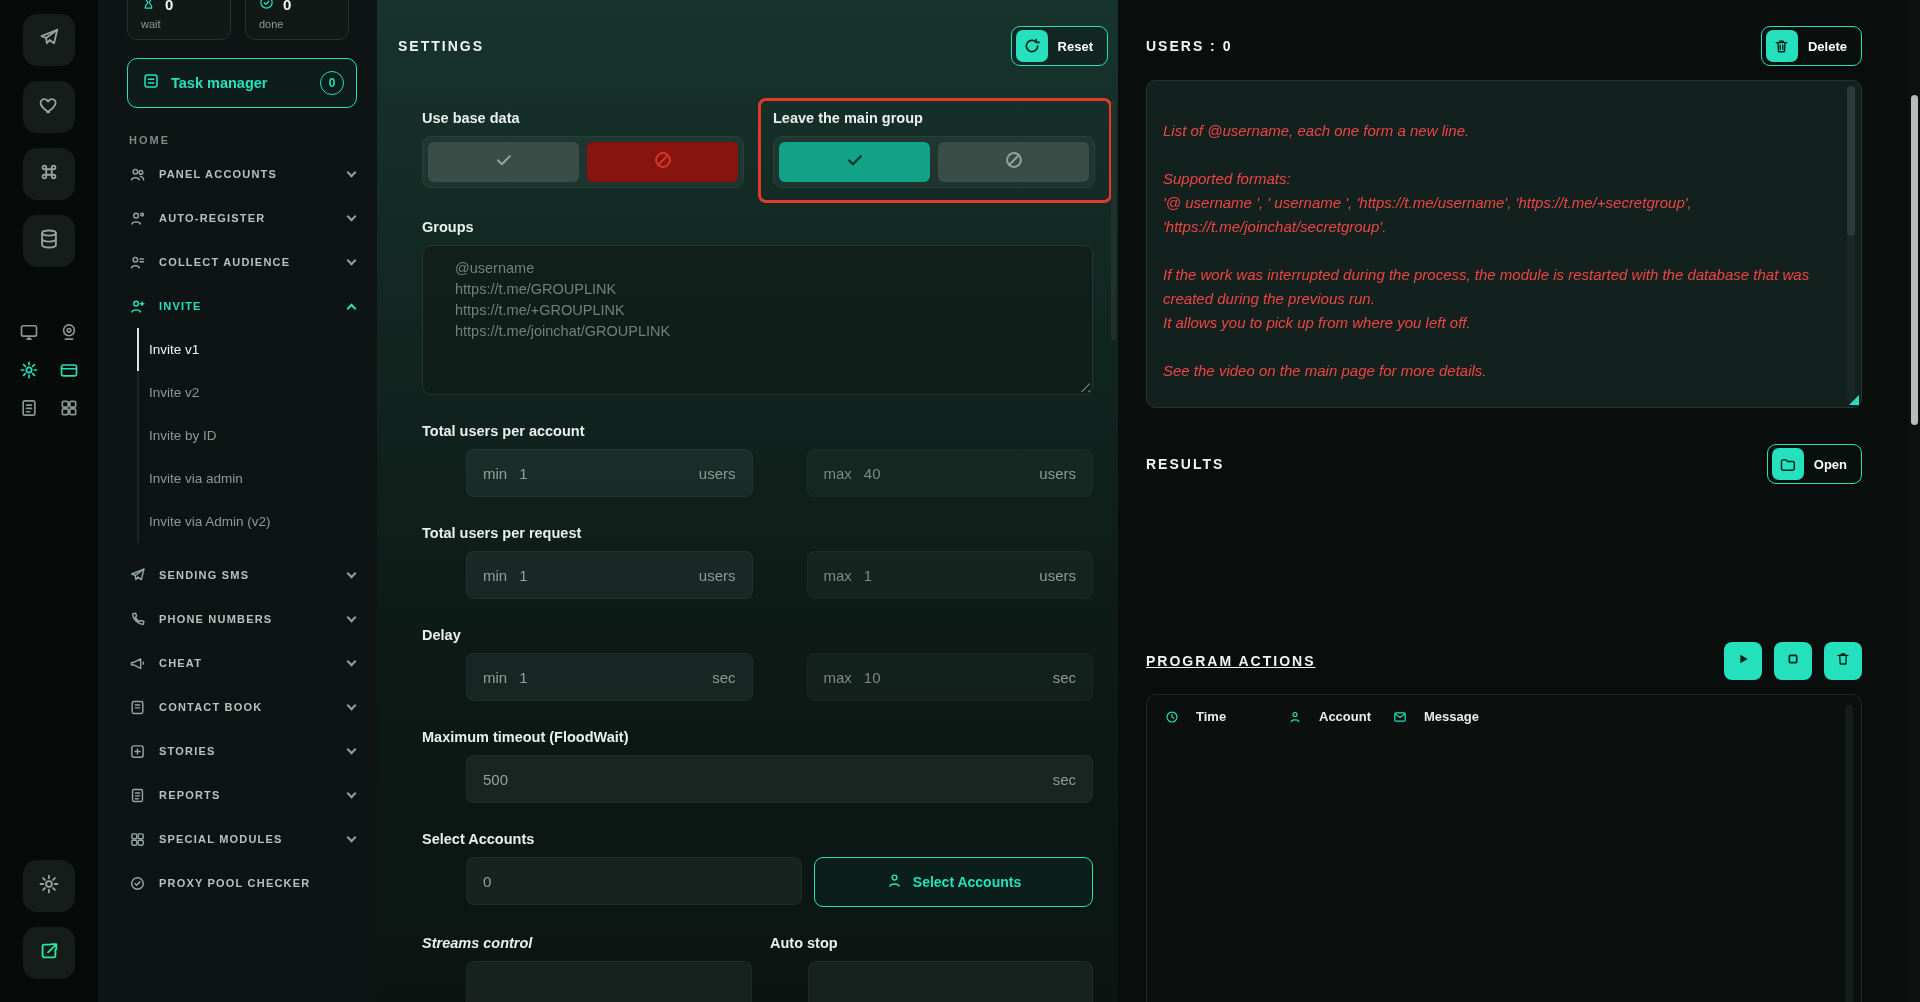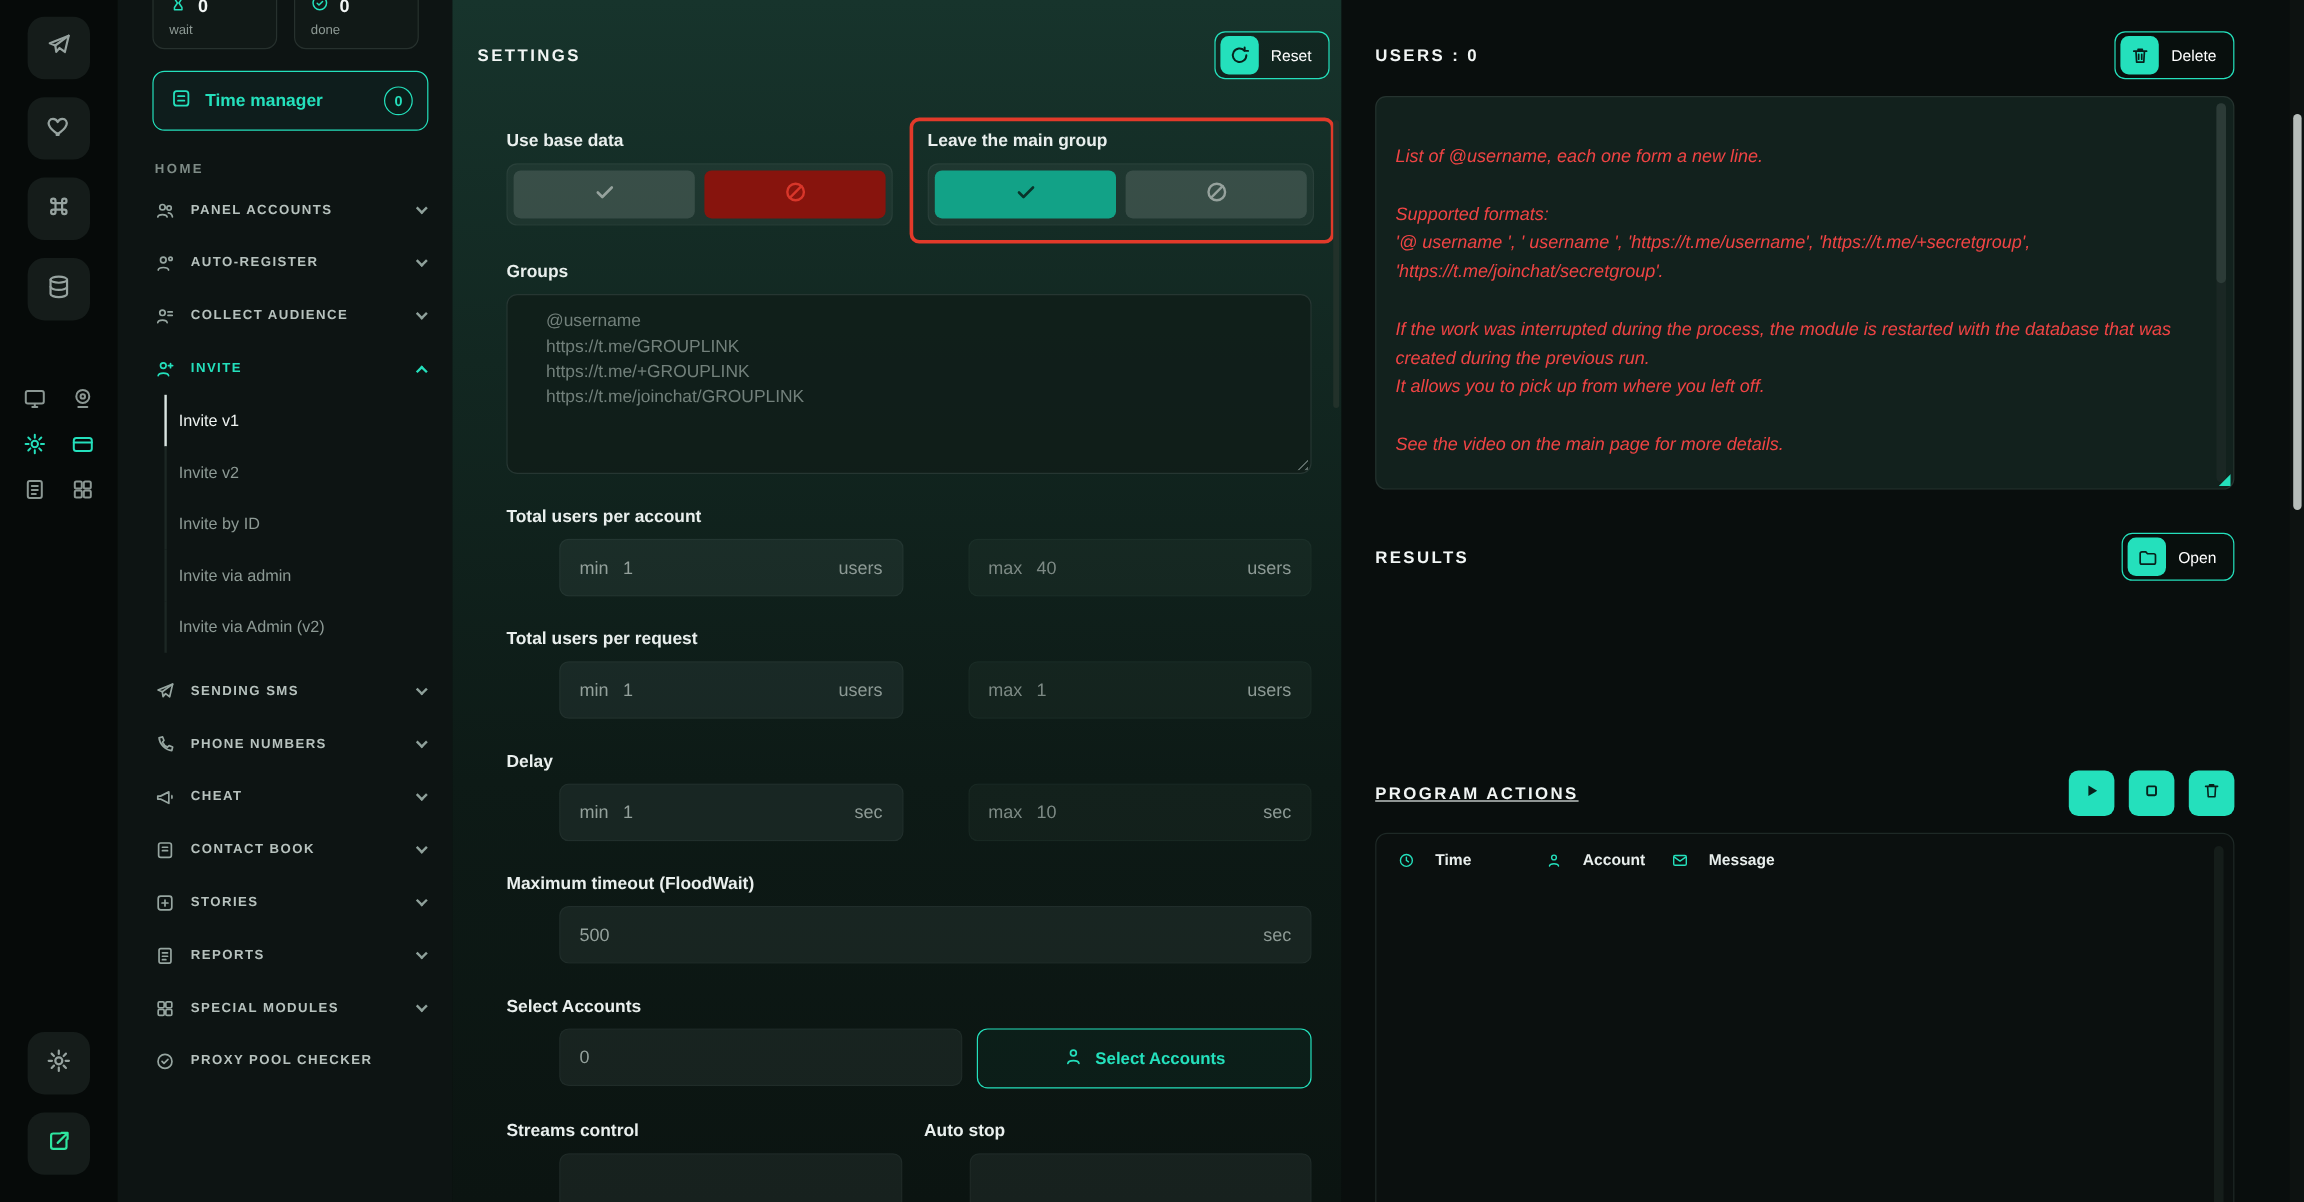--- a/index.html
+++ b/index.html
@@ -47,21 +47,21 @@
   .submenu-item.active { color:#eef3f1; }
   .submenu-item.active::before { background:#d9e5e1; }
 
   
   .main { position:absolute; left:377px; top:0; width:741px; height:100%; overflow:hidden;
     background:linear-gradient(180deg,#17342c 0%,#122721 30%,#0d1a16 65%,#0b1411 100%); }
   .main-header { display:flex; align-items:center; justify-content:space-between; padding:26px 10px 0 21px; }
   .panel-title { font-size:14px; font-weight:bold; letter-spacing:2px; color:#f1f5f4; }
   .btn-labeled { display:flex; align-items:center; gap:10px; height:40px; border:1px solid #24e0bc;
     border-radius:9px; background:rgba(8,18,15,0.35); padding:0 14px 0 4px; color:#fff; font-size:13px;
-    font-weight:normal; cursor:pointer; }
+    font-weight:bold; cursor:pointer; }
   .bicon { width:32px; height:32px; border-radius:7px; background:#24e0bc; color:#07211b;
     display:flex; align-items:center; justify-content:center; }
   .main-content { padding:0 25px 0 45px; }
   .toggles-row { display:flex; gap:26px; margin-top:44px; align-items:flex-start; }
   .field-label { font-size:14.5px; font-weight:bold; color:#e9efed; margin-bottom:10px; }
   .toggle-group { display:flex; gap:8px; background:rgba(255,255,255,0.045); border:1px solid rgba(255,255,255,0.05);
     border-radius:9px; padding:5px; width:322px; }
   .toggle-btn { flex:1; height:40px; border-radius:6px; display:flex; align-items:center; justify-content:center; cursor:pointer; }
   .toggle-btn.neutral { background:rgba(125,140,135,0.28); color:#96a29d; }
   .toggle-btn.deny-active { background:#87140d; color:#d8362a; }
@@ -80,21 +80,21 @@
   .input .pfx { margin-right:12px; }
   .input .unit { margin-left:auto; color:#8d9a95; }
   .input.dim { background:rgba(140,170,155,0.05); border-color:rgba(140,170,155,0.05); color:#7c8984; }
   .minmax-row .input { flex:1; }
   .select-row { display:flex; gap:12px; }
   .select-input { flex:0 0 336px; }
   .select-btn { flex:1; height:50px; border:1.5px solid #24e0bc; border-radius:9px; background:rgba(36,224,188,0.04);
     color:#24e0bc; font-weight:bold; font-size:14px; display:flex; align-items:center; justify-content:center;
     gap:10px; cursor:pointer; }
   .bottom-labels { display:flex; margin-top:28px; }
-  .bl-left { width:348px; }
+  .bl-left { width:348px;font-style:italic; }
   .partial-row { display:flex; gap:12px; }
   .partial-row .input { flex:1; }
   .main-scroll { position:absolute; right:2px; top:100px; width:5px; height:240px; border-radius:3px; background:#22312a; }
 
   
   .right { position:absolute; left:1118px; top:0; right:0; height:100%; background:#090e0d;
     padding:26px 58px 0 28px; }
   .right-header { display:flex; align-items:center; justify-content:space-between; }
   .users-ta { height:328px; margin-top:14px; font-size:15px; line-height:1.6; color:#ef4444;
     background:#12211d; border:1px solid #25332f; padding:14px 28px 14px 16px;font-style:italic; }
@@ -245,21 +245,21 @@
     </div>
   </div>
 
   <div class="task-btn">
     <span>
       <svg viewBox="0 0 24 24" width="18" height="18" fill="none" stroke="currentColor" stroke-width="2" stroke-linecap="round">
           <rect x="4" y="4" width="16" height="16" rx="3"></rect>
           <path d="M8.5 9.5h7M8.5 14.5h7"></path>
         </svg>
     </span>
-    <span class="tlabel">Time manager</span>
+    <span class="tlabel">Task manager</span>
     <span class="task-badge">0</span>
   </div>
 
   <div class="home-label">HOME</div>
 
   <div class="menu-item">
     <span class="mi-icon">
         <svg viewBox="0 0 24 24" width="17" height="17" fill="none" stroke="currentColor" stroke-width="2" stroke-linecap="round">
           <circle cx="9" cy="8" r="3.2"></circle>
           <path d="M3.5 19.5c.8-3.8 10.2-3.8 11 0"></path>

